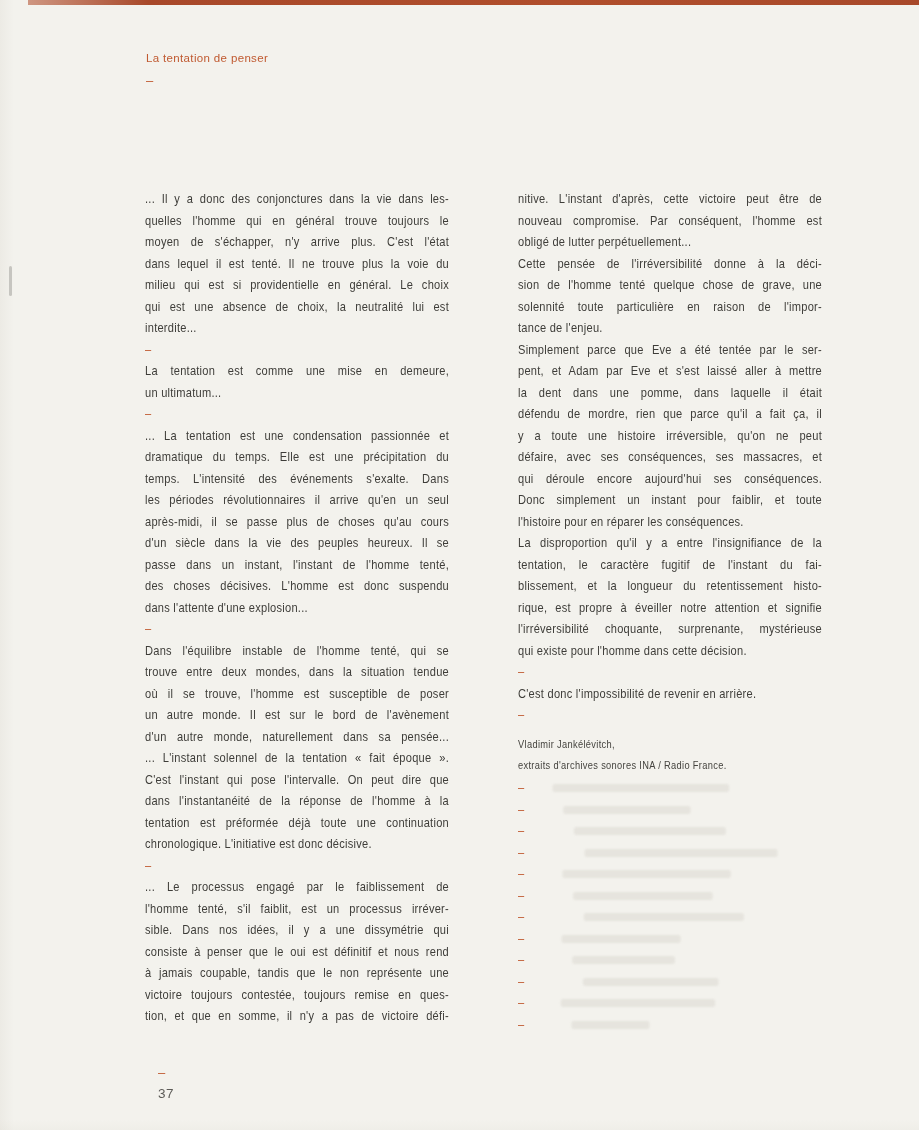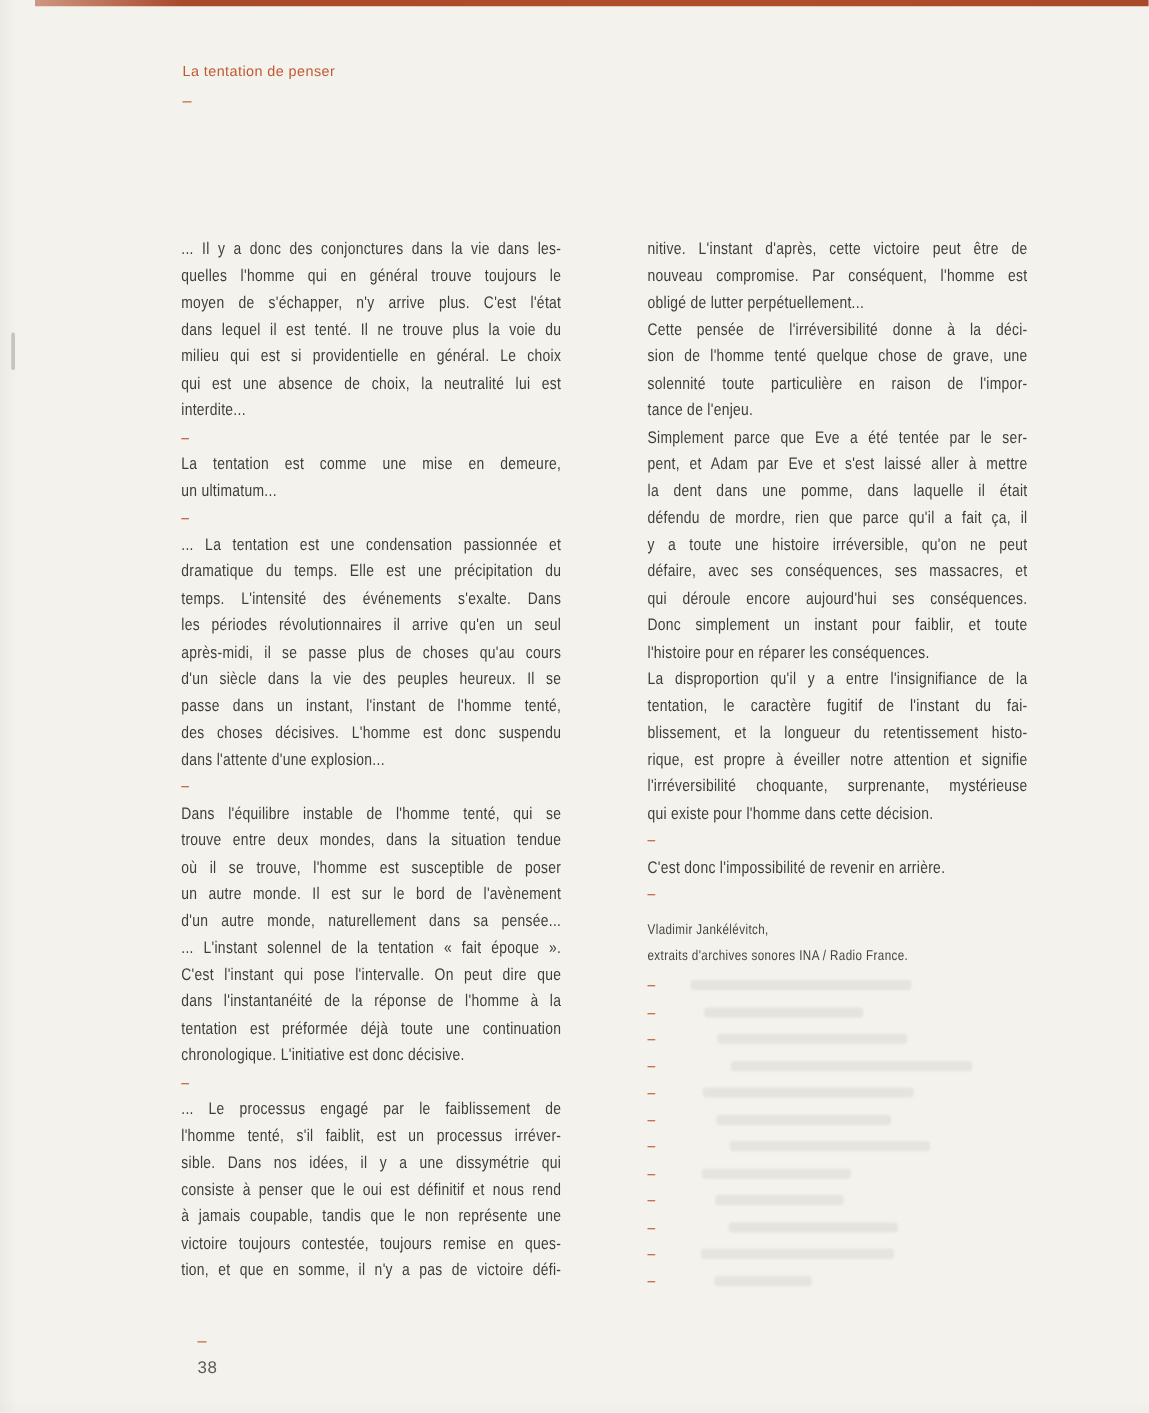--- a/index.html
+++ b/index.html
@@ -159,13 +159,13 @@
     <div class="dashrow accent">–<span class="ghost-bar" style="left: 80px; width: 195px;"></span></div>
     <div class="dashrow accent">–<span class="ghost-bar" style="left: 53px; width: 145px;"></span></div>
     <div class="dashrow accent">–<span class="ghost-bar" style="left: 66px; width: 125px;"></span></div>
     <div class="dashrow accent">–<span class="ghost-bar" style="left: 79px; width: 165px;"></span></div>
     <div class="dashrow accent">–<span class="ghost-bar" style="left: 52px; width: 188px;"></span></div>
     <div class="dashrow accent">–<span class="ghost-bar" style="left: 65px; width: 95px;"></span></div>
   </div>
 
 <div class="footer-dash accent">–</div>
 
-<div class="page-number">38</div>
+<div class="page-number">37</div>
 
 </body></html>

